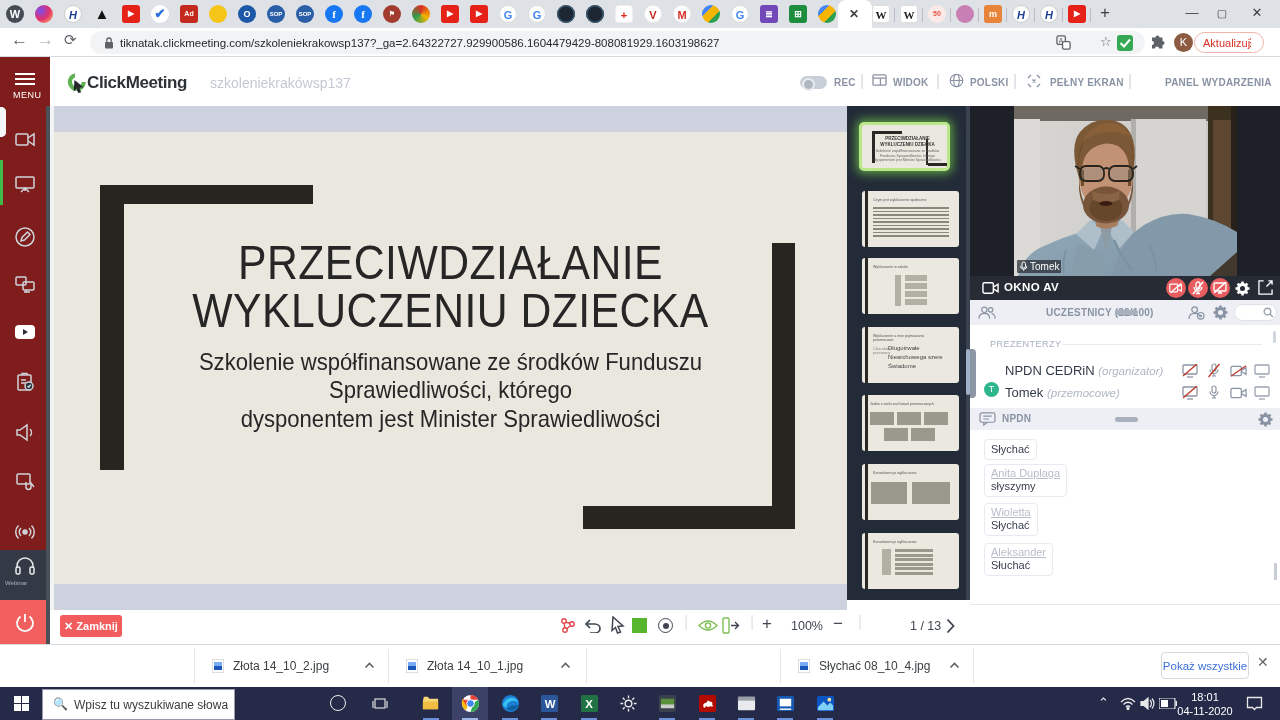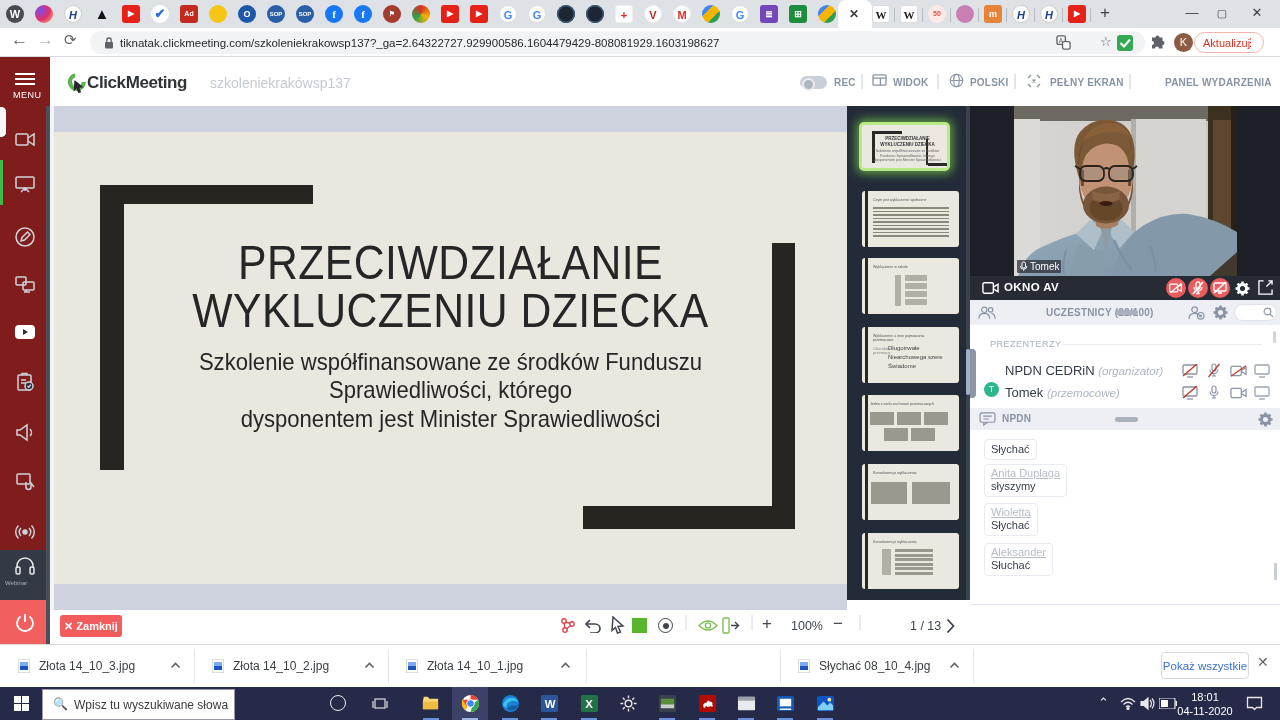--- a/index.html
+++ b/index.html
@@ -546,31 +546,20 @@
     <div class="bub" style="top:113px;">
         <div class="nm">Aleksander</div>
         <div class="tx">Słuchać</div>
       </div>
     <div style="position:absolute;left:304px;top:133px;width:3px;height:17px;background:#c8cdd6;"></div>
   </div>
   <div style="position:absolute;left:970px;top:349px;width:6px;height:49px;background:#8c95a4;border-radius:0 4px 4px 0;"></div>
   <div style="position:absolute;left:0px;top:107px;width:6px;height:30px;background:#f5f6f8;border-radius:0 5px 5px 0;"></div>
 
   <div class="abs" id="shelf">
-    <div class="dl" style="left:0px;width:194px;">
-        <svg class="ic" viewBox="0 0 12 14">
-          <rect width="12" height="14" rx="1" fill="#fff" stroke="#bcc0c4"></rect>
-          <rect x="2" y="3" width="8" height="8" fill="#7aabf7"></rect>
-          <rect x="2" y="7" width="8" height="4" fill="#1a56b8"></rect>
-        </svg>
-        <span class="nm">Złota 14_10_3.jpg</span>
-        <svg style="position:absolute;left:170px;top:17px;" width="11" height="7" viewBox="0 0 11 7">
-          <path d="M1.5 5.5 L5.5 1.5 L9.5 5.5" fill="none" stroke="#5f6368" stroke-width="1.6"></path>
-        </svg>
-      </div>
     <div class="dl" style="left:194px;width:194px;">
         <svg class="ic" viewBox="0 0 12 14">
           <rect width="12" height="14" rx="1" fill="#fff" stroke="#bcc0c4"></rect>
           <rect x="2" y="3" width="8" height="8" fill="#7aabf7"></rect>
           <rect x="2" y="7" width="8" height="4" fill="#1a56b8"></rect>
         </svg>
         <span class="nm">Złota 14_10_2.jpg</span>
         <svg style="position:absolute;left:170px;top:17px;" width="11" height="7" viewBox="0 0 11 7">
           <path d="M1.5 5.5 L5.5 1.5 L9.5 5.5" fill="none" stroke="#5f6368" stroke-width="1.6"></path>
         </svg>

